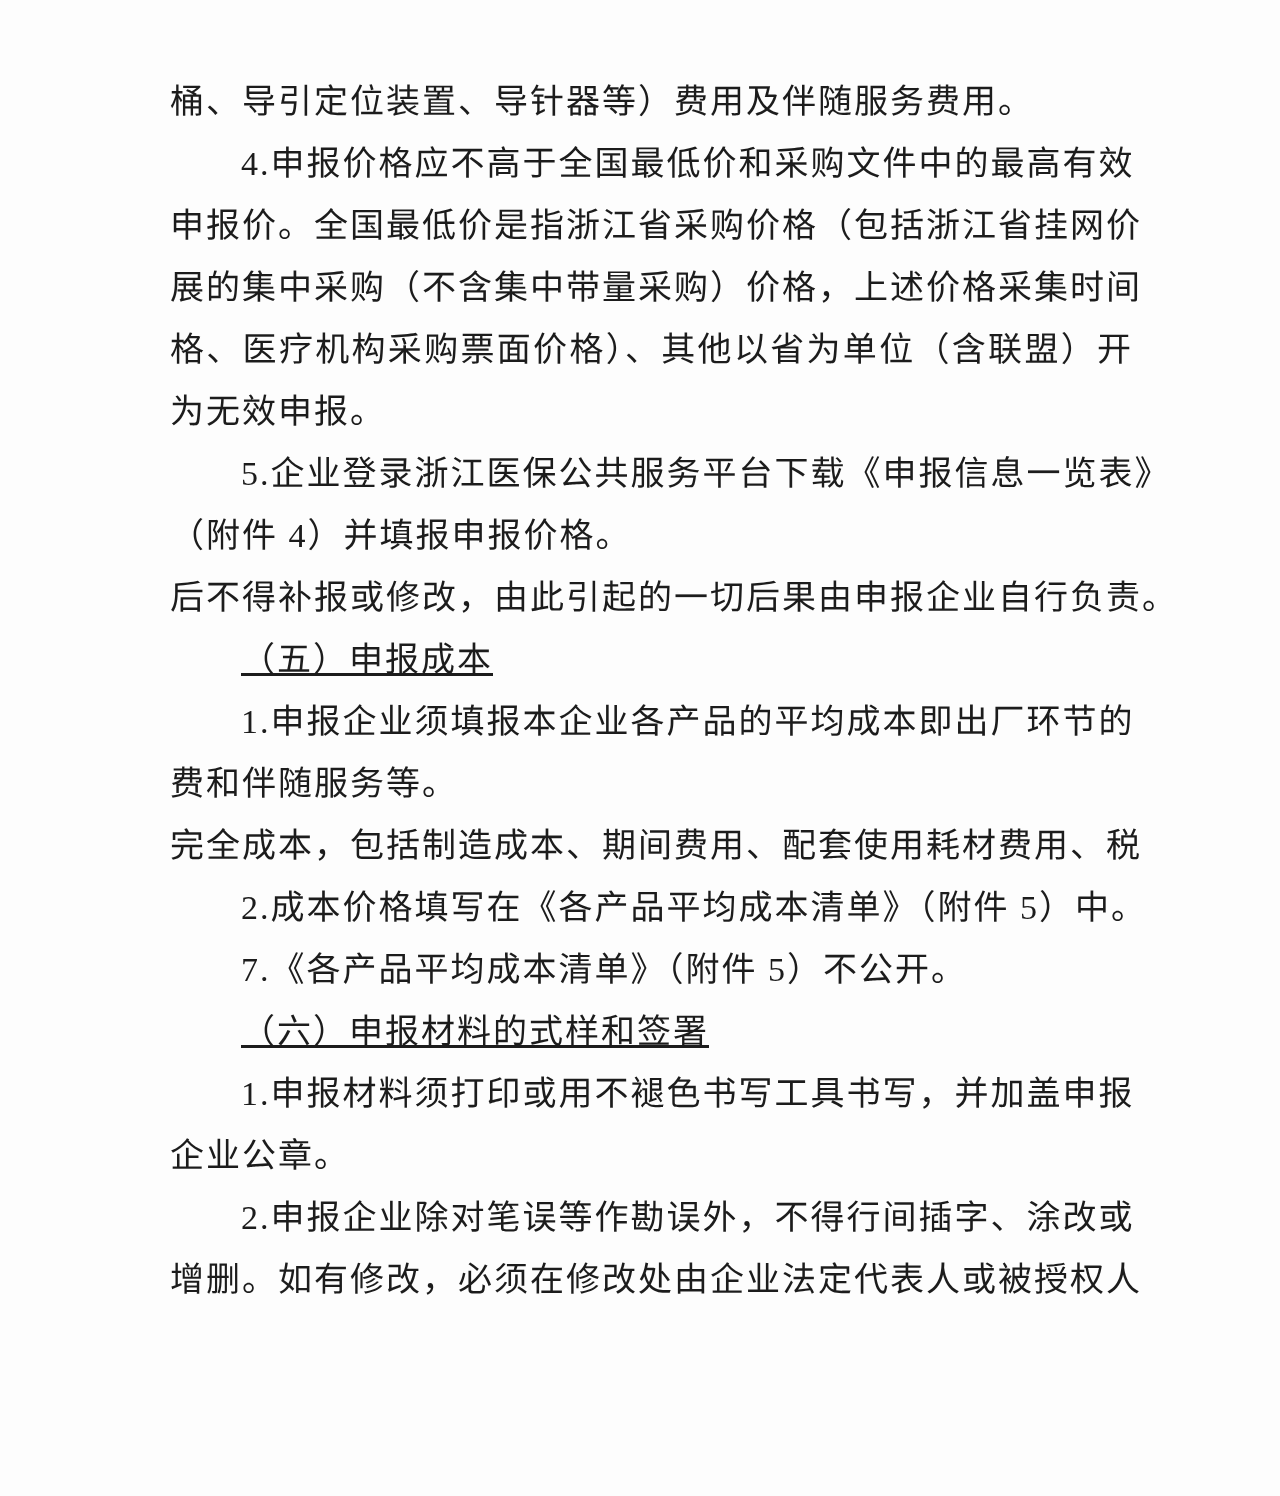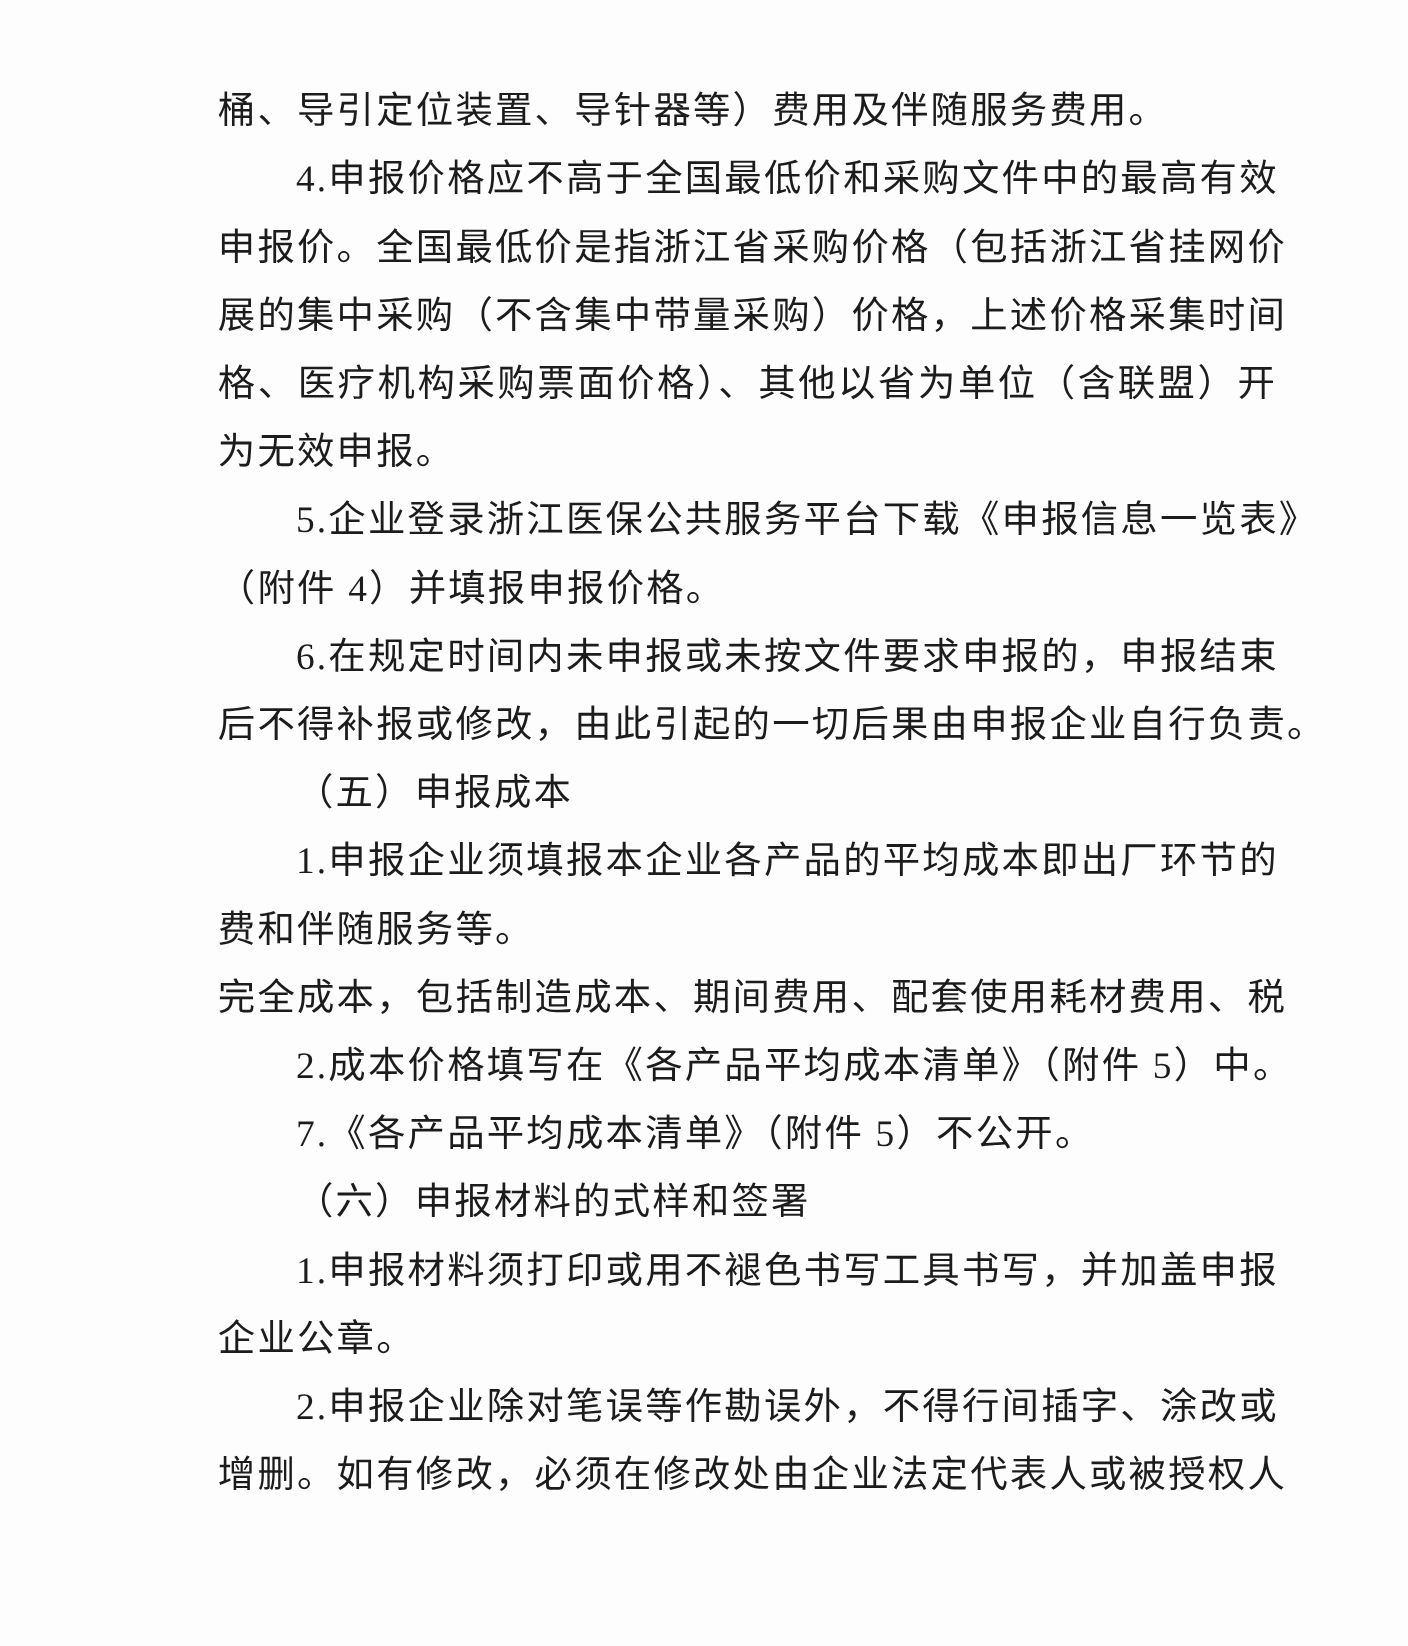--- a/index.html
+++ b/index.html
@@ -13,56 +13,55 @@
     width: 1280px;
     height: 1496px;
     background: #fdfdfd;
     color: #1c1c1c;
     font-family: "Liberation Serif", "DejaVu Serif", serif;
     padding: 71px 147px 0 170px;
     overflow: hidden;
   }
   .textblock {
     width: 963px;
-    margin-left: 28px;
   }
   .line {
     height: 62px;
     line-height: 62px;
     font-size: 34px;
     letter-spacing: 2px;
     white-space: nowrap;
     text-align: justify;
     text-align-last: left;
     overflow: visible;
   }
   .line.justify {
     text-align-last: justify;
   }
   .line.indent {
     text-indent: 71px;
   }
   .line.heading {
     font-weight: 500;
+    text-decoration: underline;
   }
 </style>
 </head>
 <body>
 
 <div class="page">
   <div class="textblock" id="textblock">
       <div class="line">桶、导引定位装置、导针器等）费用及伴随服务费用。</div>
       <div class="line indent justify">4.申报价格应不高于全国最低价和采购文件中的最高有效</div>
       <div class="line justify">申报价。全国最低价是指浙江省采购价格（包括浙江省挂网价</div>
       <div class="line justify">展的集中采购（不含集中带量采购）价格，上述价格采集时间</div>
       <div class="line justify">格、医疗机构采购票面价格）、其他以省为单位（含联盟）开</div>
       <div class="line">为无效申报。</div>
       <div class="line indent justify">5.企业登录浙江医保公共服务平台下载《申报信息一览表》</div>
       <div class="line">（附件 4）并填报申报价格。</div>
-      <div class="line indent justify">6.在规定时间内未申报或未按文件要求申报的，申报结束</div>
       <div class="line">后不得补报或修改，由此引起的一切后果由申报企业自行负责。</div>
       <div class="line indent heading">（五）申报成本</div>
       <div class="line indent justify">1.申报企业须填报本企业各产品的平均成本即出厂环节的</div>
       <div class="line">费和伴随服务等。</div>
       <div class="line justify">完全成本，包括制造成本、期间费用、配套使用耗材费用、税</div>
       <div class="line indent">2.成本价格填写在《各产品平均成本清单》（附件 5）中。</div>
       <div class="line indent">7.《各产品平均成本清单》（附件 5）不公开。</div>
       <div class="line indent heading">（六）申报材料的式样和签署</div>
       <div class="line indent justify">1.申报材料须打印或用不褪色书写工具书写，并加盖申报</div>
       <div class="line">企业公章。</div>

